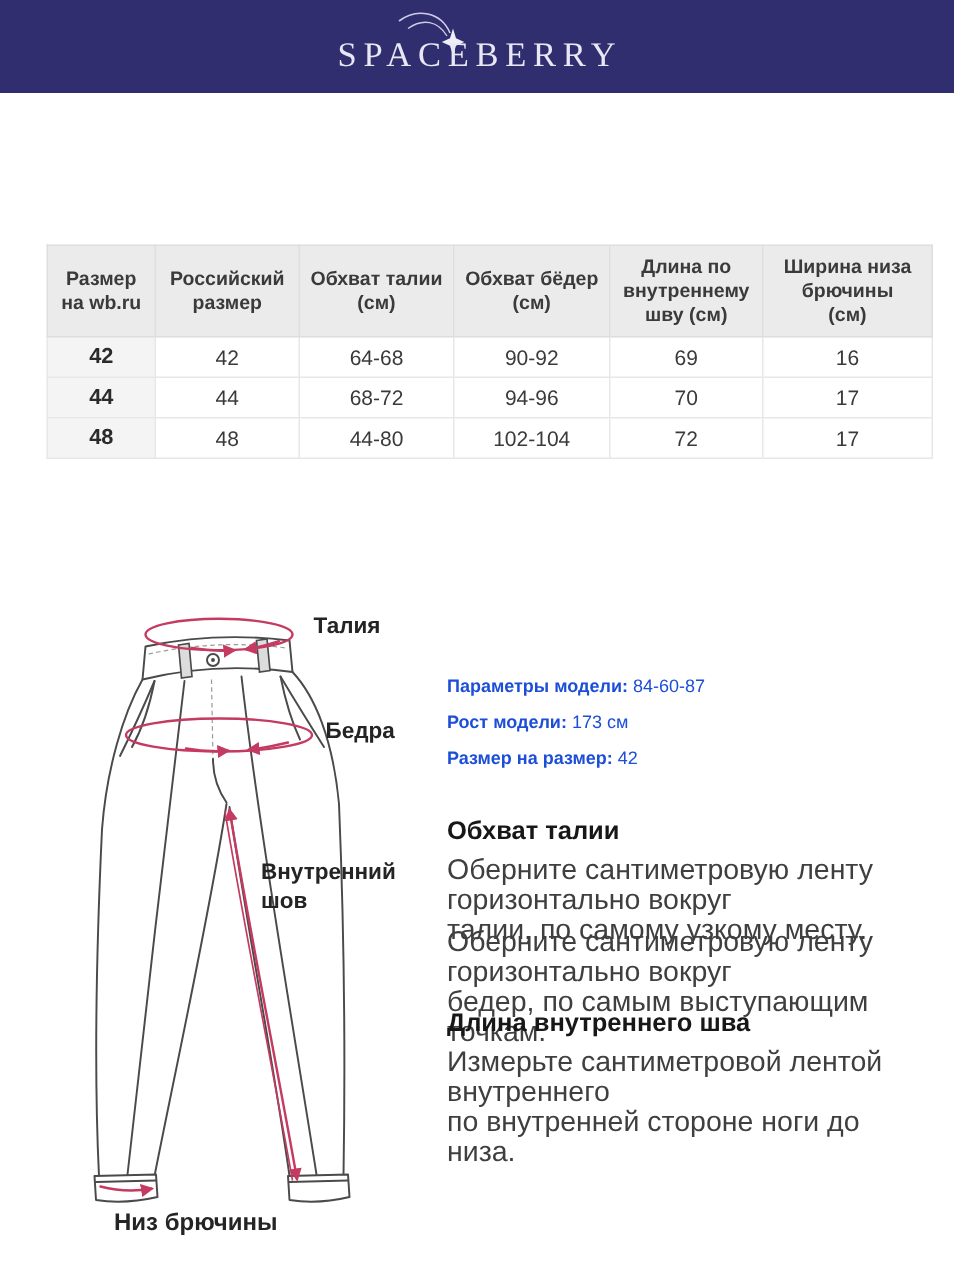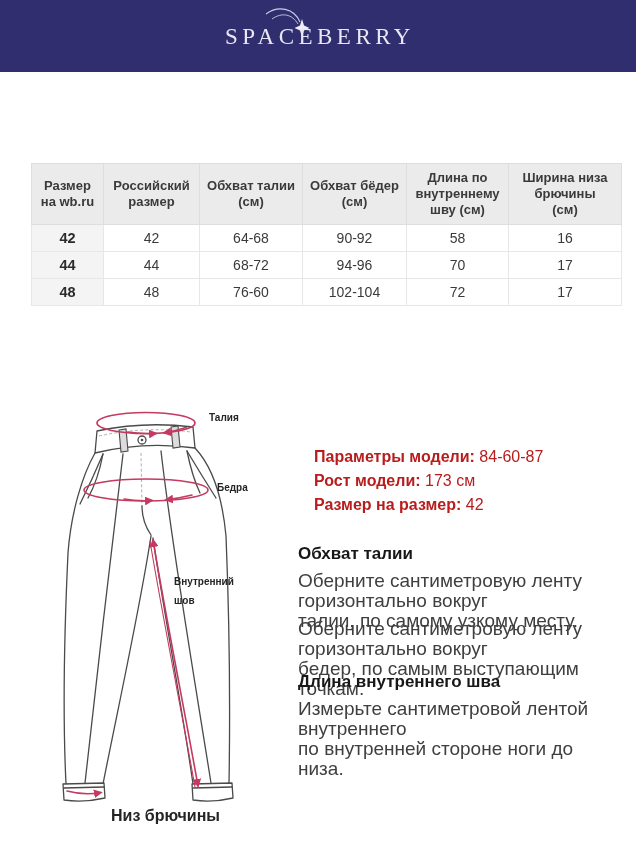--- a/index.html
+++ b/index.html
@@ -7,21 +7,21 @@
     --accent-pink:#c43a60;
   }
   *{margin:0;padding:0;box-sizing:border-box;}
   html,body{background:#fff;}
   .page{
     position:relative;width:636px;height:848px;background:#ffffff;overflow:hidden;
     font-family:"Liberation Sans", sans-serif;color:#222;
   }
   
   .brand-band{
-    position:absolute;left:0;top:0;width:636px;height:72px;
+    position:absolute;left:0;top:0;width:636px;height:62px;
     background:var(--brand-navy);
   }
   .brand-name{
     position:absolute;left:0;top:24px;width:100%;text-align:center;
     font-family:"Liberation Serif", serif;font-weight:400;
     font-size:23px;letter-spacing:4.5px;padding-left:4px;color:#e9e7f3;
   }
   .star-svg{position:absolute;left:262px;top:7px;}
   
   .size-table{
@@ -45,29 +45,29 @@
   
   .diagram{position:absolute;left:40px;top:388px;width:250px;height:452px;}
   .ink{stroke:#4a4a4a;fill:none;stroke-width:1.3;stroke-linecap:round;stroke-linejoin:round;}
   .ink-fill{stroke:#4a4a4a;fill:#ffffff;stroke-width:1.3;stroke-linejoin:round;}
   .ink-gray{stroke:#4a4a4a;fill:#dcdcdc;stroke-width:1.1;}
   .stitch{stroke:#9a9a9a;fill:none;stroke-width:0.8;stroke-dasharray:3,2.2;}
   .pink{stroke:var(--accent-pink);fill:none;stroke-width:1.6;stroke-linecap:round;}
   .pink-thin{stroke:var(--accent-pink);fill:none;stroke-width:1.1;}
   .pink-fill{fill:var(--accent-pink);}
   .dlabel{
-    position:absolute;font-weight:700;color:#242424;font-size:10px;line-height:19px;
+    position:absolute;font-weight:700;color:#242424;font-size:15px;line-height:19px;
     white-space:pre-line;
   }
   .lbl-waist{left:209px;top:408px;}
   .lbl-hips{left:217px;top:478px;}
   .lbl-inseam{left:174px;top:572px;}
-  .lbl-hem{left:76px;top:806px;font-size:16px;margin-left:35px;}
-  
-  .model-info{position:absolute;left:298px;top:445px;font-size:16px;line-height:24px;color:#b91c1c;margin-left:16px;}
+  .lbl-hem{left:76px;top:806px;font-size:16px;}
+  
+  .model-info{position:absolute;left:298px;top:445px;font-size:12px;line-height:24px;color:#1d4ed8;}
   .model-info .lbl{font-weight:700;}
   .guide-section{position:absolute;left:298px;width:322px;}
   .gs1{top:544px;} .gs2{top:619px;} .gs3{top:672px;}
   .guide-title{font-size:17px;font-weight:700;color:#171717;margin-bottom:7px;}
   .guide-text{font-size:19px;line-height:20px;color:#3f3f3f;white-space:pre-line;}
 </style>
 </head>
 <body>
 
 <div class="page">
@@ -107,35 +107,35 @@
 брючины
 (см)</th>
       </tr>
     </thead>
     <tbody>
       <tr>
         <td class="rowhead">42</td>
         <td>42</td>
         <td>64-68</td>
         <td>90-92</td>
-        <td>58</td>
+        <td>69</td>
         <td>16</td>
       </tr>
       <tr>
         <td class="rowhead">44</td>
         <td>44</td>
         <td>68-72</td>
         <td>94-96</td>
         <td>70</td>
         <td>17</td>
       </tr>
       <tr>
         <td class="rowhead">48</td>
         <td>48</td>
-        <td>76-60</td>
+        <td>44-80</td>
         <td>102-104</td>
         <td>72</td>
         <td>17</td>
       </tr>
     </tbody>
   </table>
 
   <div class="diagram">
     <svg width="250" height="452" viewBox="0 0 250 452">
       <defs>

